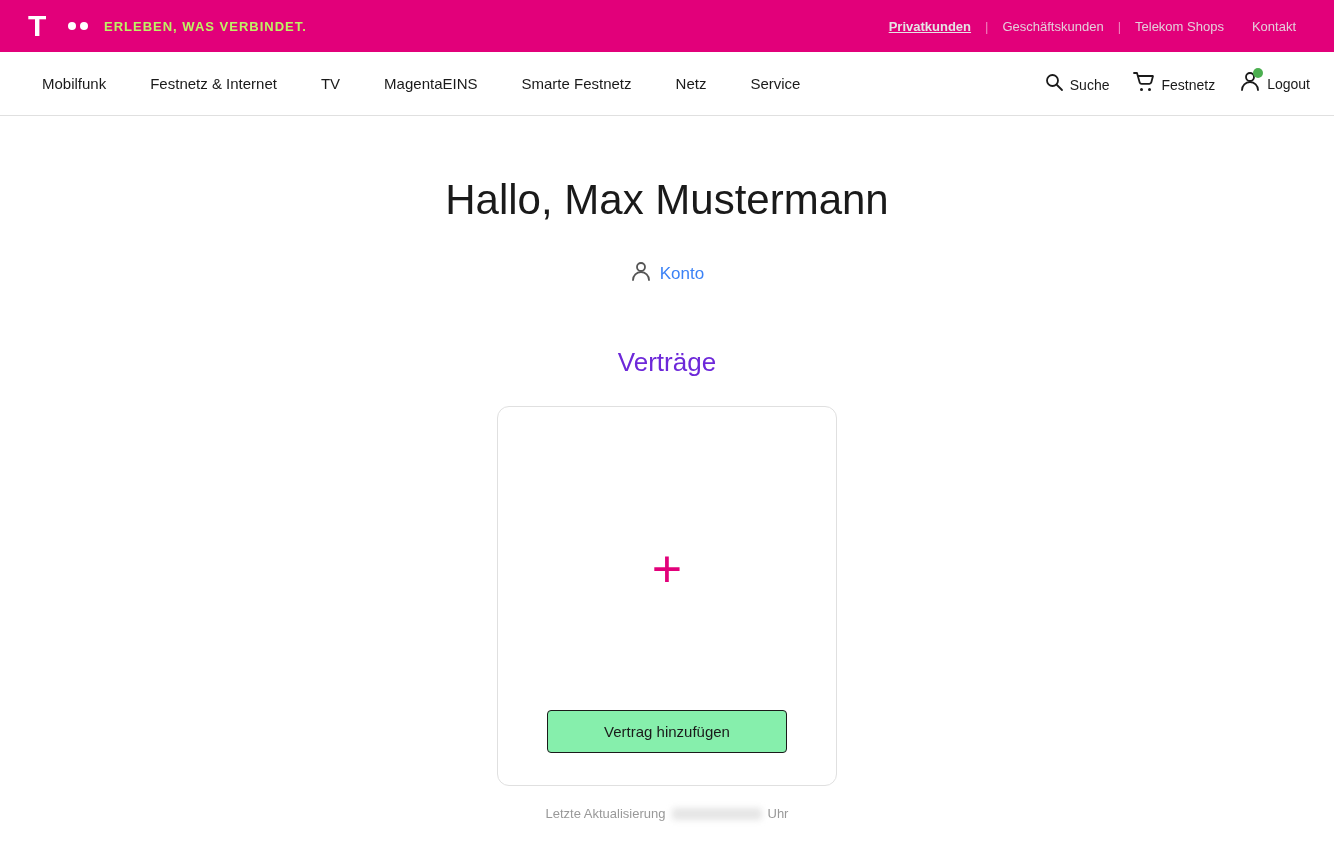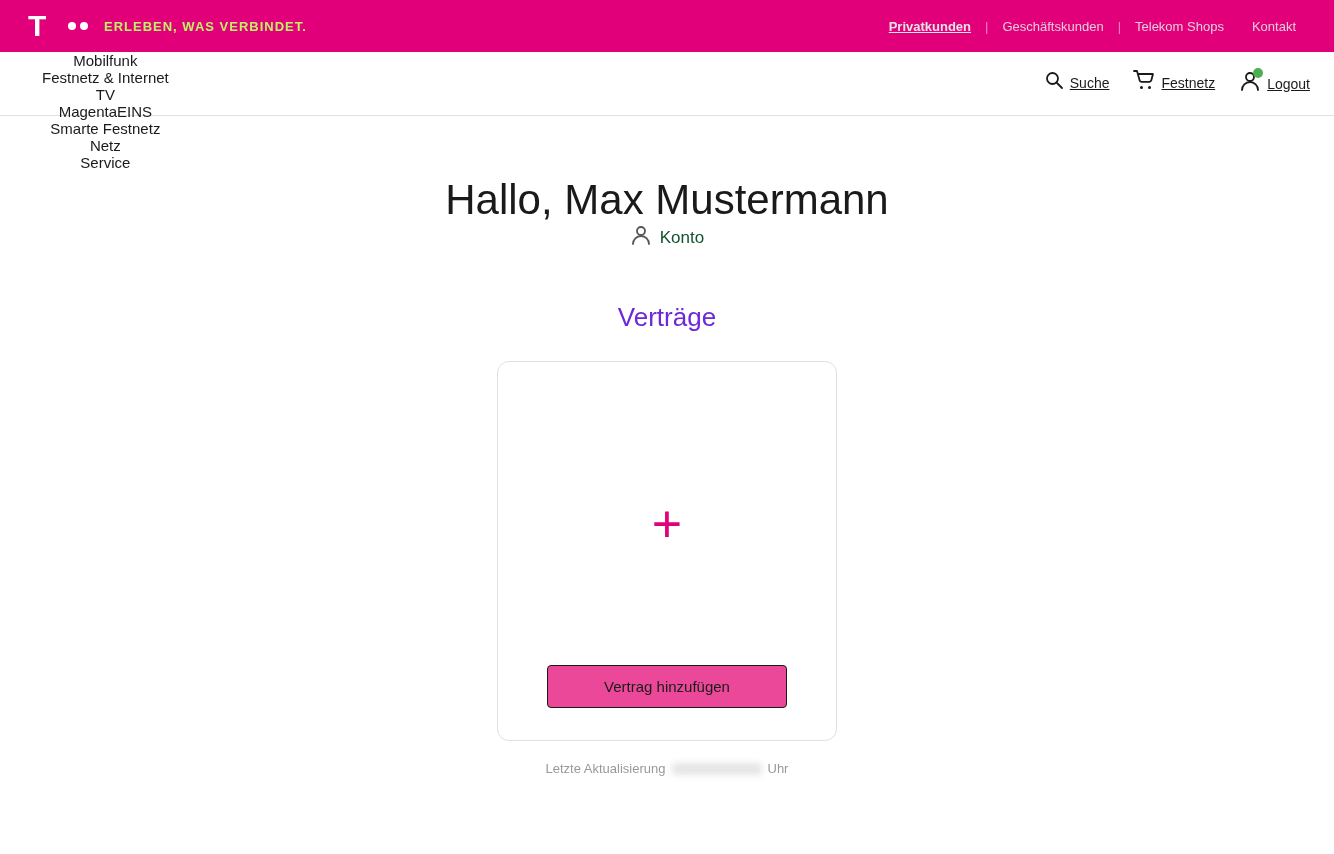--- a/index.html
+++ b/index.html
@@ -81,39 +81,37 @@
       align-items: center;
       justify-content: space-between;
       padding: 0 24px;
       height: 64px;
       border-bottom: 1px solid #e0e0e0;
       background: #fff;
     }
     .main-nav-links {
       display: flex;
       align-items: center;
-      gap: 0;
+      gap: 8px;
       height: 100%;
-      flex-direction: column;
     }
     .main-nav-links a {
       color: #1a1a1a;
       text-decoration: none;
       font-size: 15px;
       padding: 0 18px;
       height: 100%;
       display: flex;
       align-items: center;
       white-space: nowrap;
     }
     .main-nav-actions {
       display: flex;
-      align-items: flex-start;
+      align-items: flex-end;
       gap: 24px;
-      text-decoration: underline;
     }
     .nav-action {
       display: flex;
       align-items: center;
       gap: 6px;
       cursor: pointer;
       font-size: 14px;
       color: #1a1a1a;
       text-decoration: none;
     }
@@ -125,29 +123,30 @@
     .page-content {
       max-width: 900px;
       margin: 0 auto;
       padding: 60px 24px 40px;
       text-align: center;
     }
     .greeting {
       font-size: 42px;
       font-weight: 400;
       color: #1a1a1a;
+      margin-bottom: 36px;
     }
     .konto-link {
       display: inline-flex;
       align-items: center;
       gap: 8px;
-      color: #14532d;
+      color: #3b82f6;
       text-decoration: none;
       font-size: 17px;
-      margin-bottom: 23px;
+      margin-bottom: 32px;
     }
     .konto-icon {
       font-size: 20px;
       color: #555;
     }
     .section-title {
       font-size: 26px;
       font-weight: 400;
       color: #6d28d9;
       margin-bottom: 28px;
@@ -175,21 +174,21 @@
       width: 100%;
     }
     .plus-icon {
       font-size: 52px;
       color: #e2007a;
       font-weight: 300;
       line-height: 1;
     }
     .add-contract-btn {
       border: 1.5px solid #1a1a1a;
-      background: #ec4899;
+      background: #86efac;
       color: #1a1a1a;
       font-size: 15px;
       padding: 12px 28px;
       border-radius: 4px;
       cursor: pointer;
       width: 100%;
       max-width: 240px;
       margin-top: 40px;
     }
 

